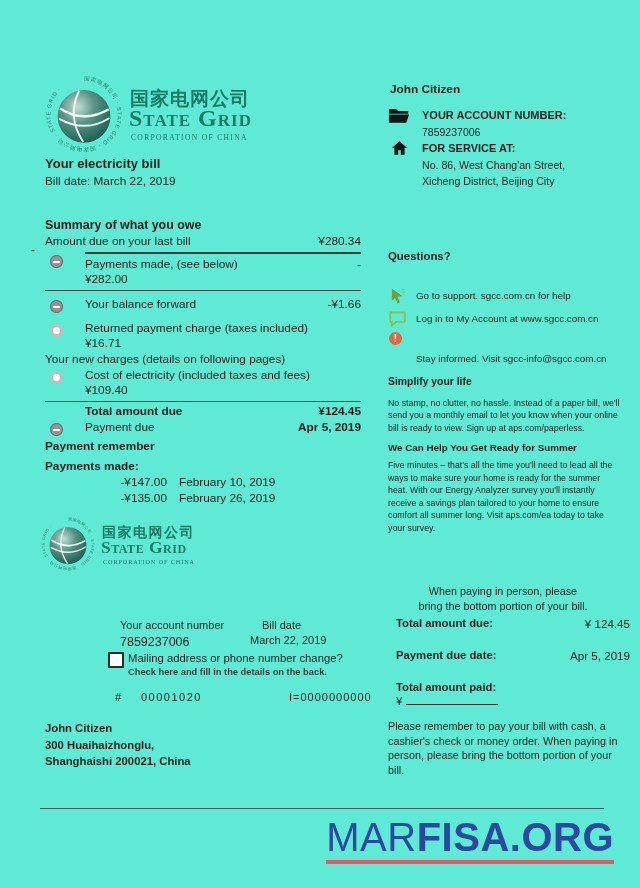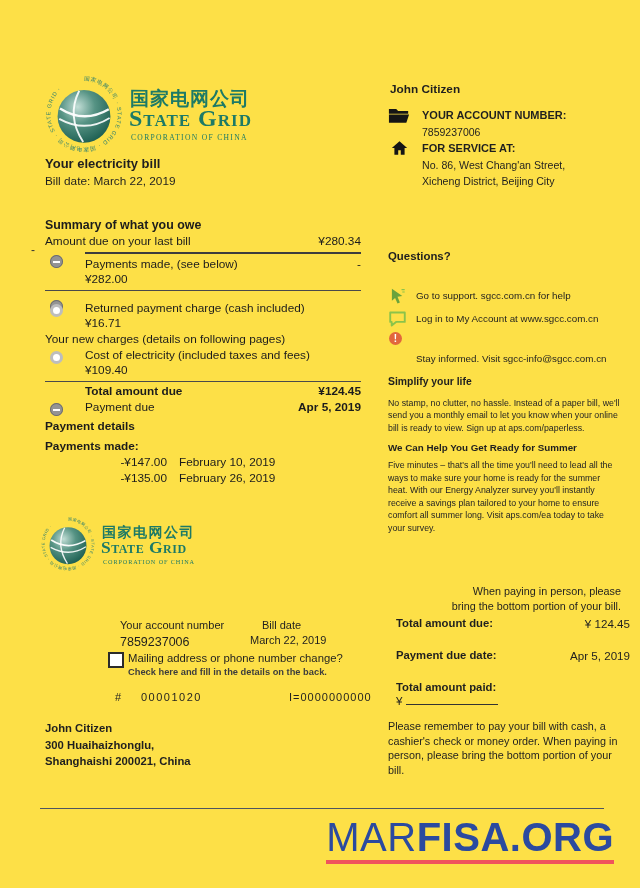--- a/index.html
+++ b/index.html
@@ -8,21 +8,21 @@
     --blue:#2b4a9f;
     --red:#f0545c;
   }
   html,body{margin:0;padding:0;}
   body{
     width:640px;height:888px;background:#ffffff;position:relative;
     font-family:"Liberation Sans", sans-serif;color:var(--ink);
     -webkit-font-smoothing:antialiased;
   }
   .abs{position:absolute;}
-  .sheet{position:absolute;inset:0;background:#fde047;overflow:hidden;}
+  .sheet{position:absolute;inset:0;background:#5eead4;overflow:hidden;}
 
   
   .globe-lg{left:44px;top:74px;width:80px;height:80px;}
   .brand-cn-lg{left:130px;top:86px;font-size:19px;font-weight:bold;color:var(--green);letter-spacing:1px;}
   .brand-en-lg{left:129px;top:106px;font-family:"Liberation Serif",serif;font-variant:small-caps;font-weight:bold;font-size:24px;color:var(--green);letter-spacing:1px;line-height:1;}
   .brand-sub-lg{left:131px;top:133px;font-family:"Liberation Serif",serif;font-size:7.6px;color:var(--green);letter-spacing:1.3px;}
 
   .globe-md{left:40px;top:516px;width:56px;height:56px;}
   .brand-cn-md{left:102px;top:524px;font-size:14px;font-weight:bold;color:var(--green);letter-spacing:1.5px;}
   .brand-en-md{left:101px;top:539px;font-family:"Liberation Serif",serif;font-variant:small-caps;font-weight:bold;font-size:17.5px;color:var(--green);letter-spacing:.5px;line-height:1;}
@@ -78,21 +78,21 @@
   .f-acct-num{left:120px;top:635px;font-size:12.5px;}
   .f-bill-date{left:250px;top:634px;font-size:11px;}
   .checkbox{left:108px;top:652px;width:12px;height:12px;border:2.5px solid #2b2b2b;background:#fff;}
   .chg-label{left:128px;top:652px;font-size:11.3px;}
   .chg-note{left:128px;top:667px;font-size:9.3px;font-weight:600;color:#3d3d3d;}
   .code-hash{left:115px;top:691px;font-size:11px;}
   .code-num{left:141px;top:691px;font-size:11px;letter-spacing:1.5px;}
   .code-right{left:289px;top:691px;font-size:11px;letter-spacing:1px;}
 
   
-  .pay-note{left:385px;top:584px;width:236px;text-align:right;font-size:10.8px;line-height:1.4;}
+  .pay-note{left:385px;top:584px;width:236px;text-align:center;font-size:10.8px;line-height:1.4;}
   .sr-row{display:flex;justify-content:space-between;left:396px;width:234px;align-items:flex-start;}
   .sr1{top:617px;} .sr2{top:649px;} .sr3{top:681px;flex-direction:column;}
   .sr-label{font-weight:bold;font-size:11.3px;}
   .sr-val{font-size:11.6px;}
   .paid-line{display:inline-block;width:92px;border-bottom:1.3px solid #333;height:11px;margin-left:4px;}
 
   
   .mailing{left:45px;top:720px;font-size:11.3px;font-weight:bold;line-height:16.5px;}
   .reminder{left:388px;top:719px;width:238px;font-size:10.8px;line-height:1.35;}
   .reminder .bold-part{font-weight:normal;}
@@ -182,26 +182,30 @@
           <span>-</span>
         </div>
         <div>¥282.00</div>
       </div>
     </div>
 
     <div class="rule"></div>
 
     <div class="ind mt6">
       <span class="icon-minus"></span>
+      <div class="s-flex">
+        <span>Your balance forward</span>
+        <span>-¥1.66</span>
+      </div>
     </div>
 
     <div class="ind mt10">
       <span class="icon-ring"></span>
       <div class="two-line">
-        <div>Returned payment charge (cash included)</div>
+        <div>Returned payment charge (taxes included)</div>
         <div>¥16.71</div>
       </div>
     </div>
 
     <div class="mt2">Your new charges (details on following pages)</div>
 
     <div class="ind mt2">
       <span class="icon-ring"></span>
       <div class="two-line">
         <div>Cost of electricity (included taxes and fees)</div>
@@ -219,21 +223,21 @@
     </div>
 
     <div class="ind mt2">
       <span class="icon-minus"></span>
       <div class="s-flex">
         <span>Payment due</span>
         <span class="b">Apr 5, 2019</span>
       </div>
     </div>
 
-    <div class="pd-title">Payment details</div>
+    <div class="pd-title">Payment remember</div>
     <div class="pd-title">Payments made:</div>
 
     <div class="pay-line">
       <span class="pay-amt">-¥147.00</span>
       <span class="pay-date">February 10, 2019</span>
     </div>
     <div class="pay-line">
       <span class="pay-amt">-¥135.00</span>
       <span class="pay-date">February 26, 2019</span>
     </div>

